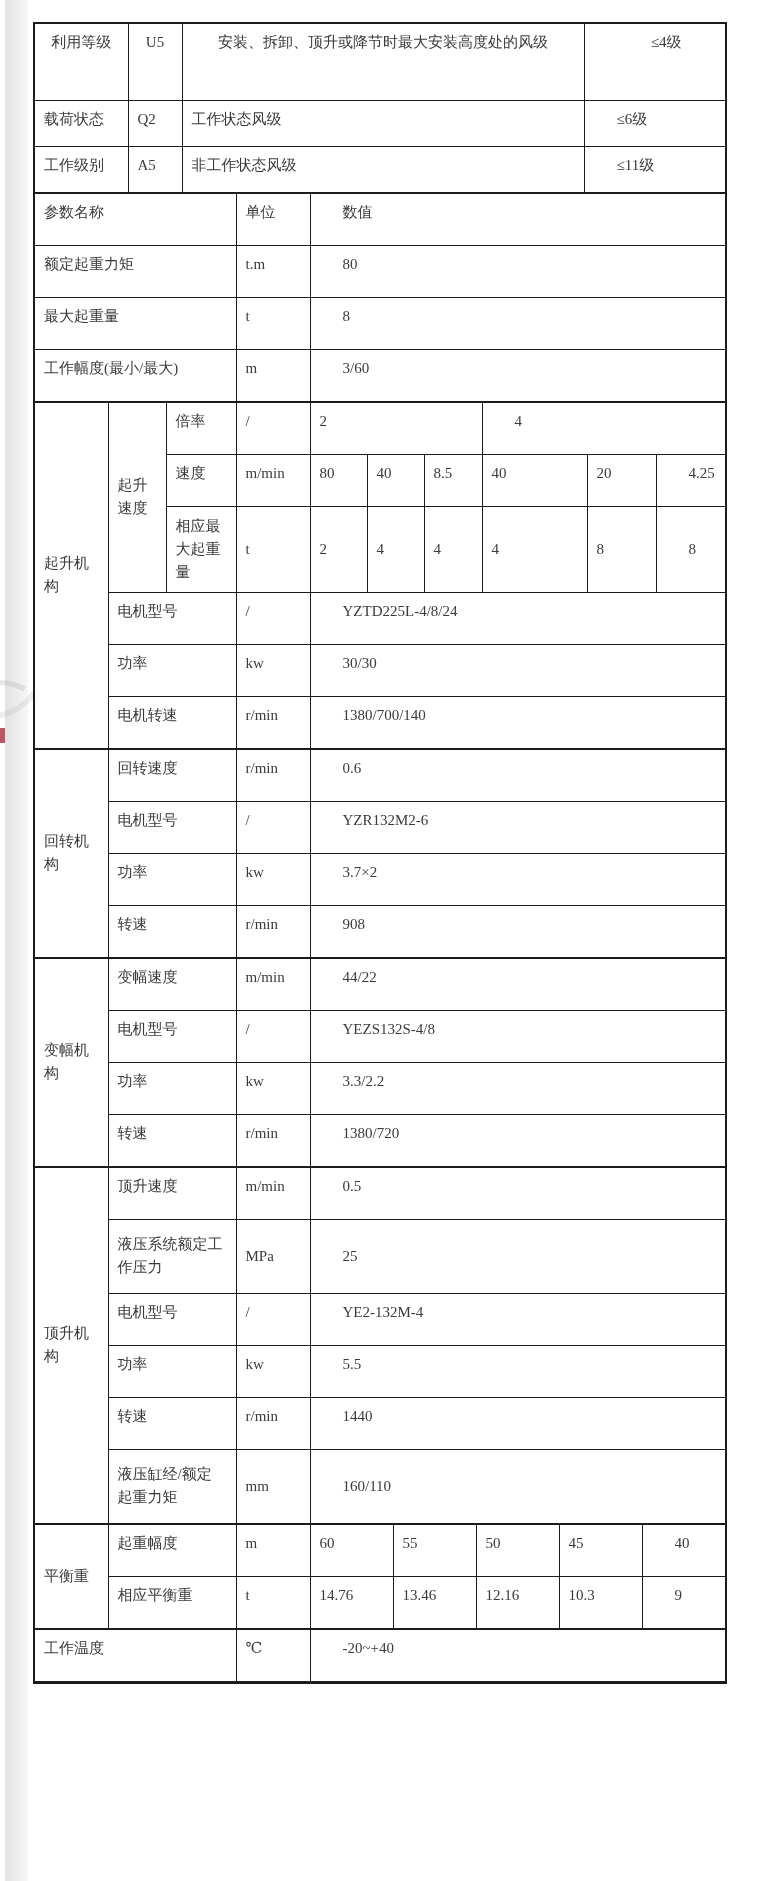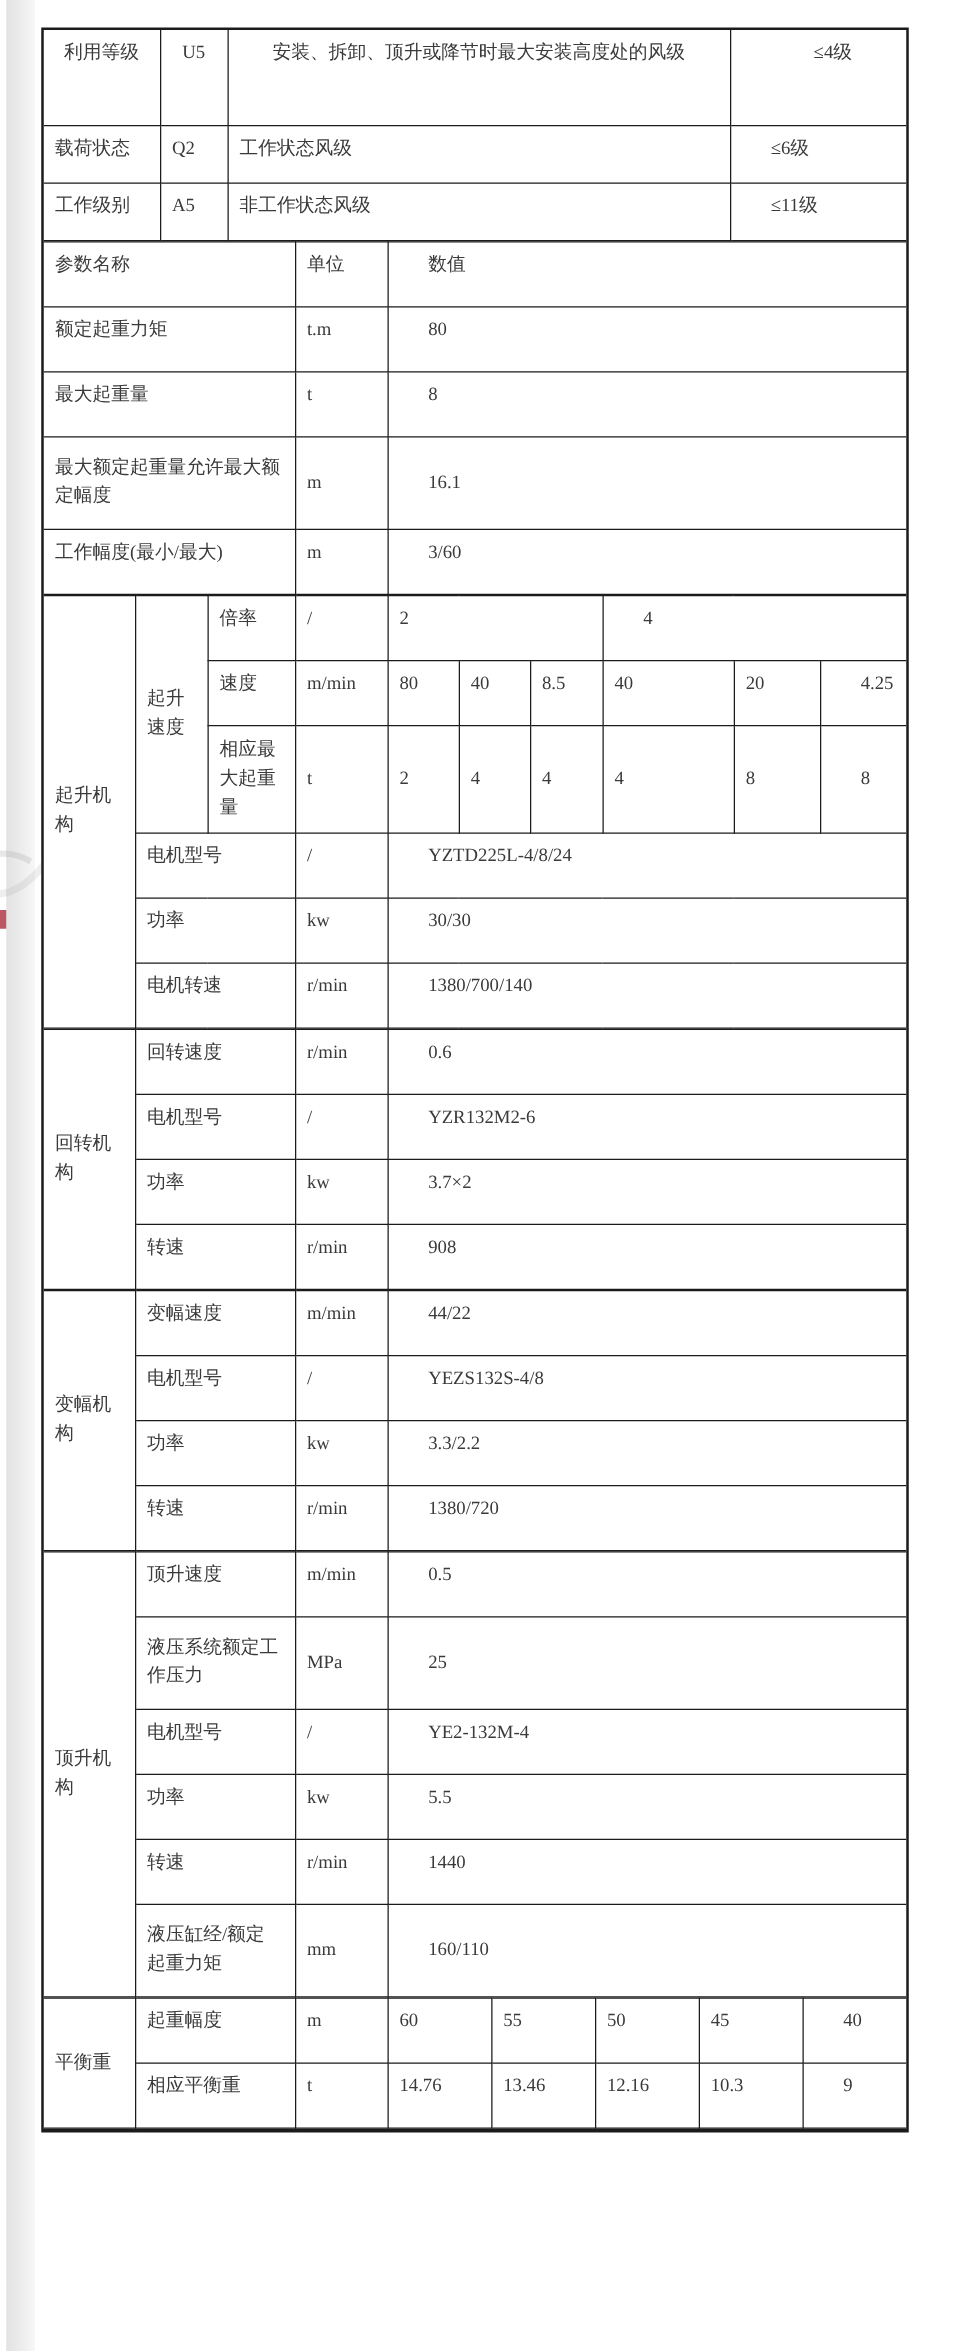--- a/index.html
+++ b/index.html
@@ -103,25 +103,20 @@
     <tr class="h52">
       <td>额定起重力矩</td>
       <td>t.m</td>
       <td>80</td>
     </tr>
     <tr class="h52">
       <td>最大起重量</td>
       <td>t</td>
       <td>8</td>
     </tr>
-    <tr class="h74 vm">
-      <td>最大额定起重量允许最大额定幅度</td>
-      <td>m</td>
-      <td>16.1</td>
-    </tr>
     <tr class="h52">
       <td>工作幅度(最小/最大)</td>
       <td>m</td>
       <td>3/60</td>
     </tr>
   </tbody>
     </table>
 
   <table>
     <colgroup>
@@ -323,16 +318,21 @@
   </tbody>
     </table>
 
   <table>
     <colgroup>
         <col style="width:201px">
         <col style="width:74px">
         <col style="width:415px">
       </colgroup>
     <tbody>
+    <tr class="h52">
+      <td>工作温度</td>
+      <td>℃</td>
+      <td>-20~+40</td>
+    </tr>
   </tbody>
     </table>
 
 </div>
 
 </body></html>

